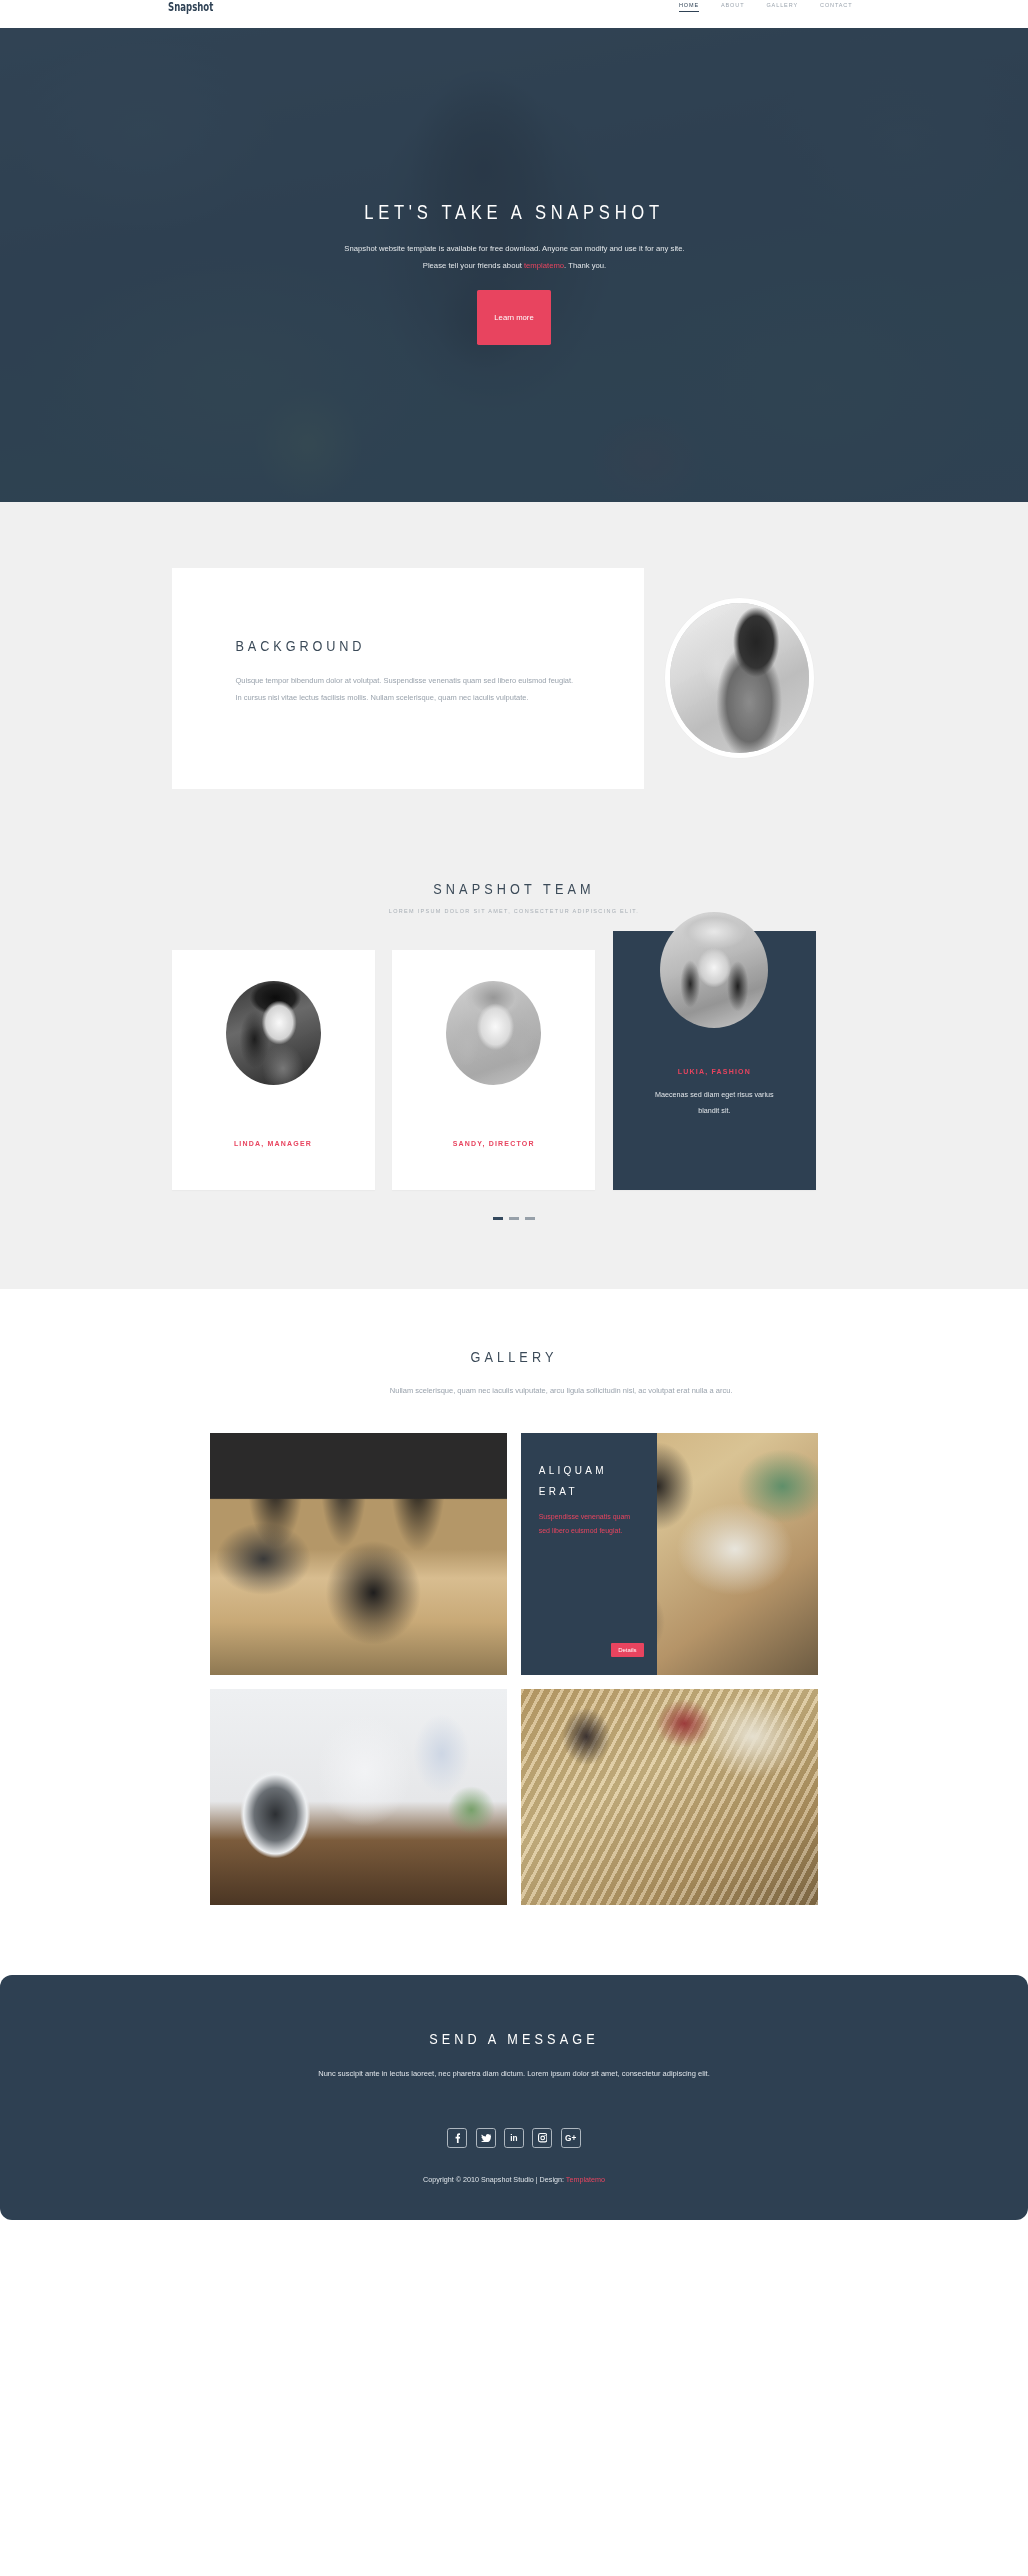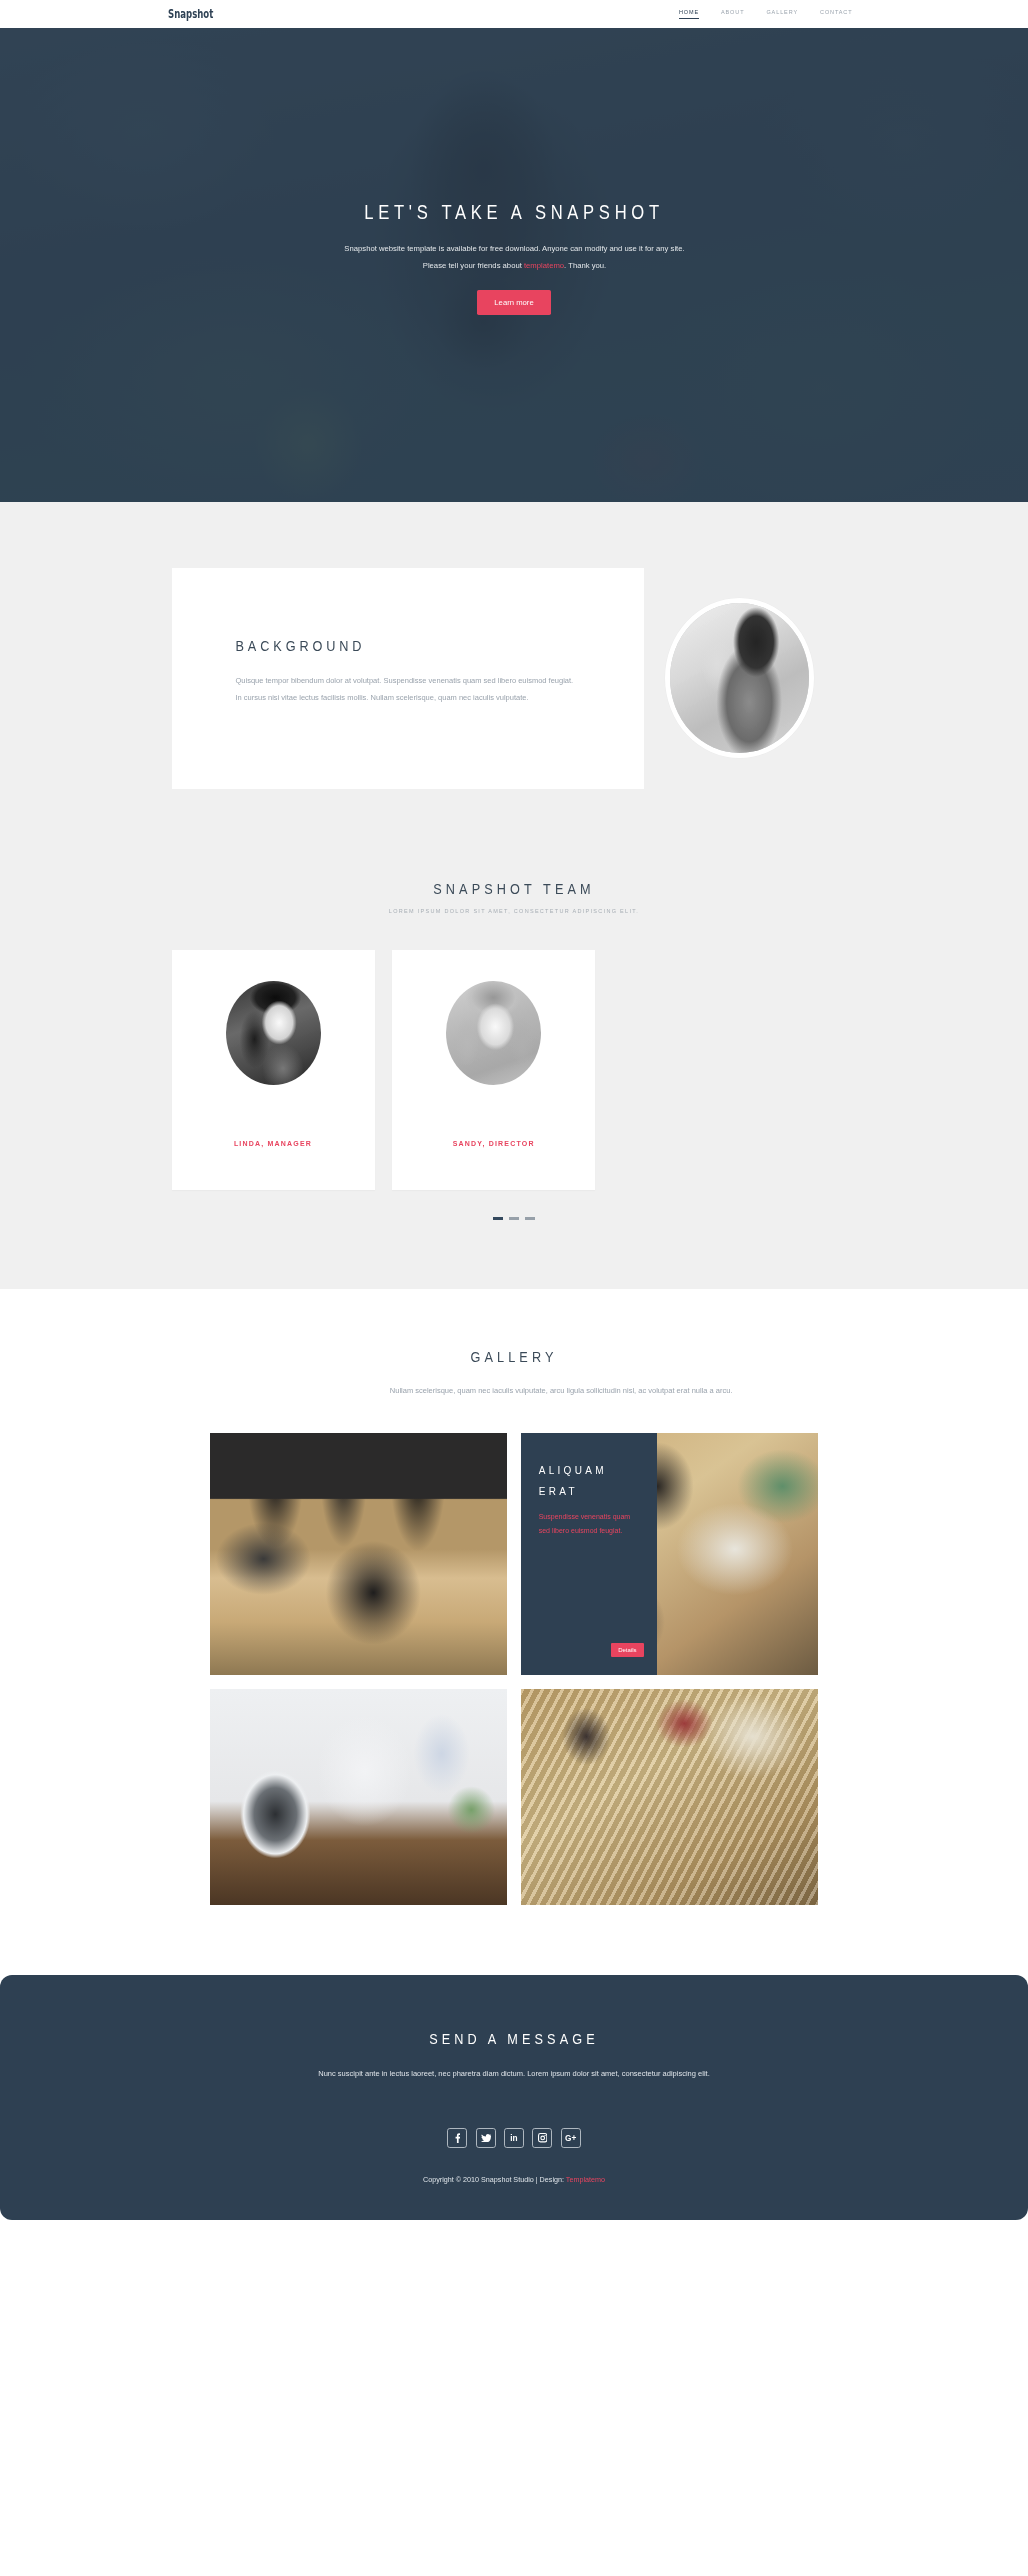--- a/index.html
+++ b/index.html
@@ -10,21 +10,21 @@
     color: #333;
     -webkit-font-smoothing: antialiased;
   }
   .page { width: 1028px; position: relative; }
 
   
   .navbar {
     height: 28px;
     background: #ffffff;
     display: flex;
-    align-items: center;
+    align-items: flex-start;
     padding: 0 8px 0 0;
     position: relative;
     z-index: 40;
   }
   .nav-inner {
     width: 685px;
     margin: 0 auto;
     display: flex;
     align-items: center;
     justify-content: space-between;
@@ -113,21 +113,21 @@
   }
   .hero-sub a { color: #e8445f; text-decoration: none; }
   .btn-learn {
     display: inline-block;
     margin-top: 16.6px;
     background: #e8445f;
     color: #fff;
     border: none;
     font-size: 7.7px;
     font-weight: 300;
-    padding: 8px 17px;
+    padding: 23px 17px;
     border-radius: 1.7px;
     cursor: pointer;
     font-family: "Liberation Sans", sans-serif;
   }
 
   
   .sec-background {
     background: #f0f0f0;
     padding: 66px 0 0 0;
     position: relative;
@@ -489,20 +489,25 @@
       <div class="team-card">
         <div class="team-photo tp1"></div>
         <div class="team-name">LINDA, MANAGER</div>
       </div>
 
       <div class="team-card">
         <div class="team-photo tp2"></div>
         <div class="team-name">SANDY, DIRECTOR</div>
       </div>
 
+      <div class="team-card featured">
+        <div class="team-photo tp3"></div>
+        <div class="team-name">LUKIA, FASHION</div>
+        <div class="team-desc">Maecenas sed diam eget risus varius blandit sit.</div>
+      </div>
 
     </div>
     <div class="team-dots">
       <span class="dot active"></span>
       <span class="dot"></span>
       <span class="dot"></span>
     </div>
   </div>
 
   <div class="sec-gallery">

